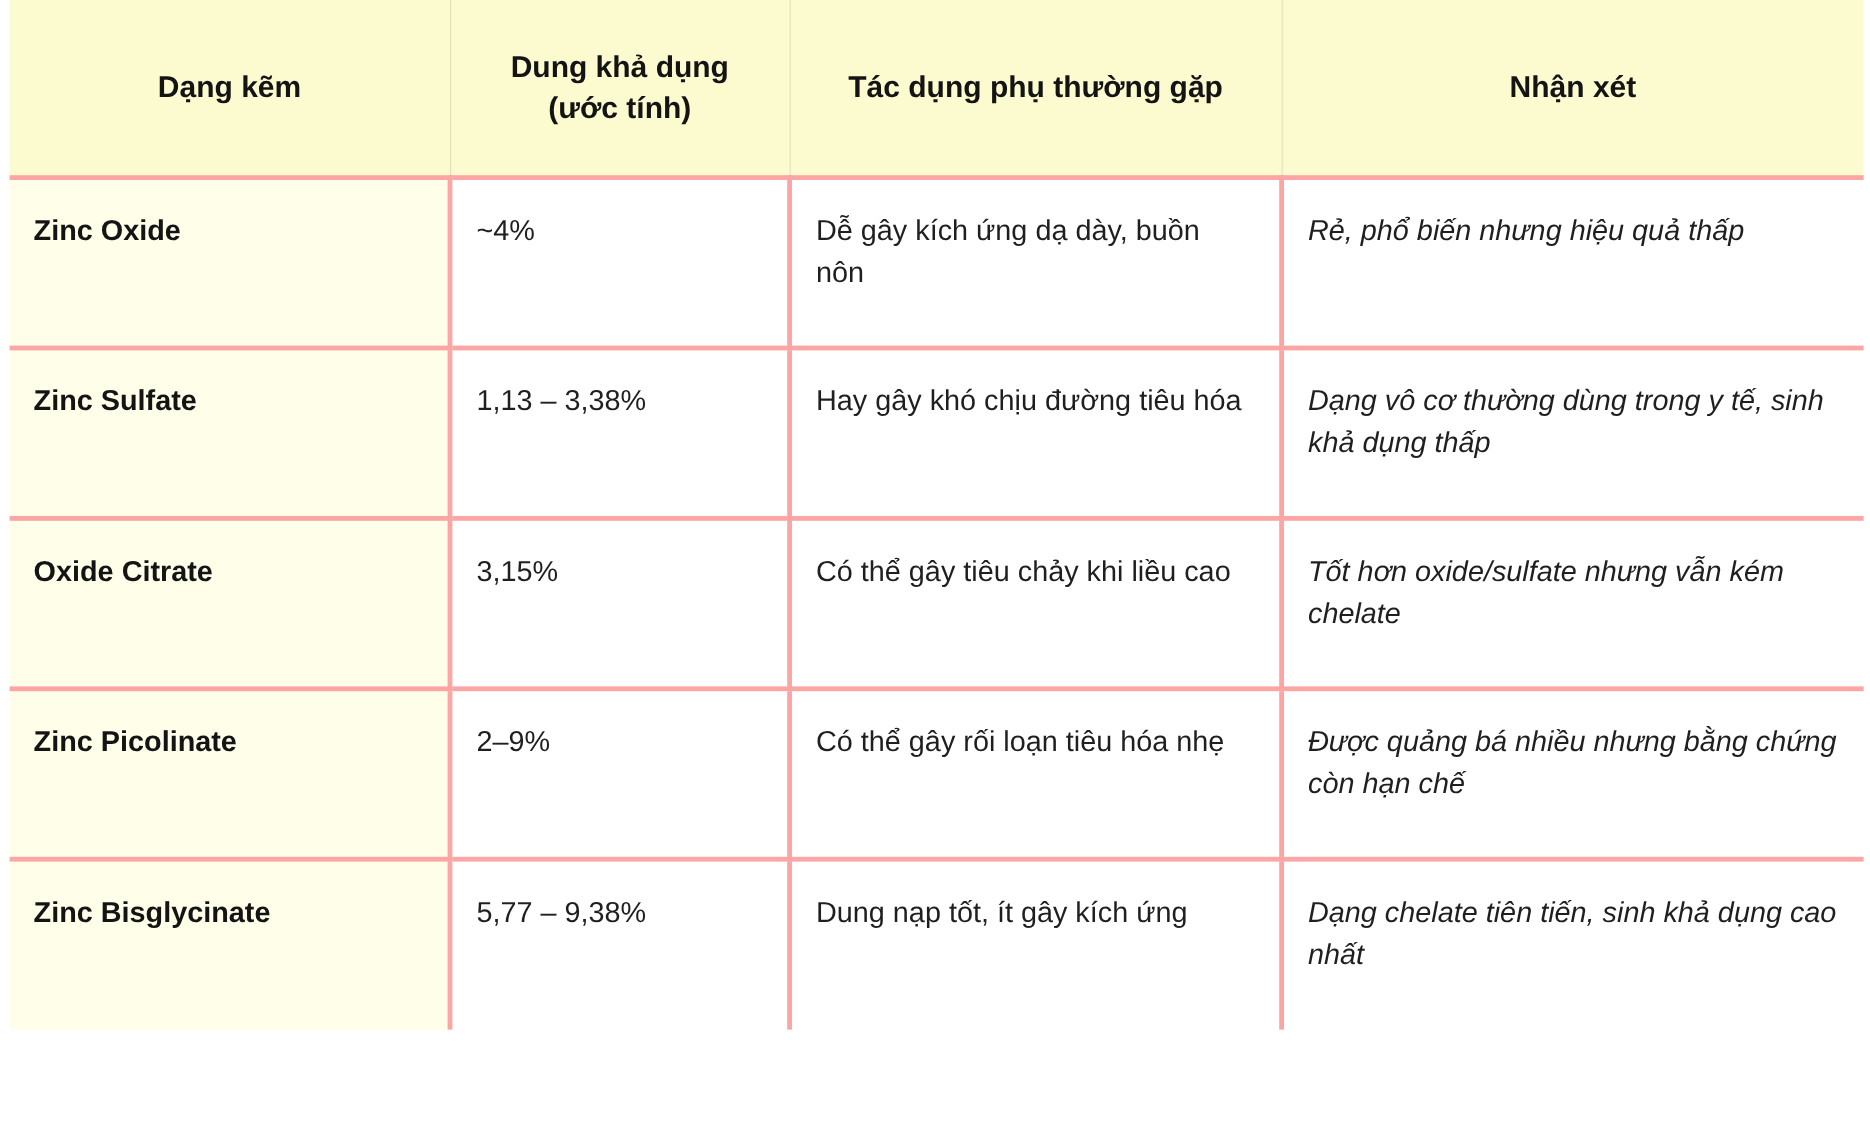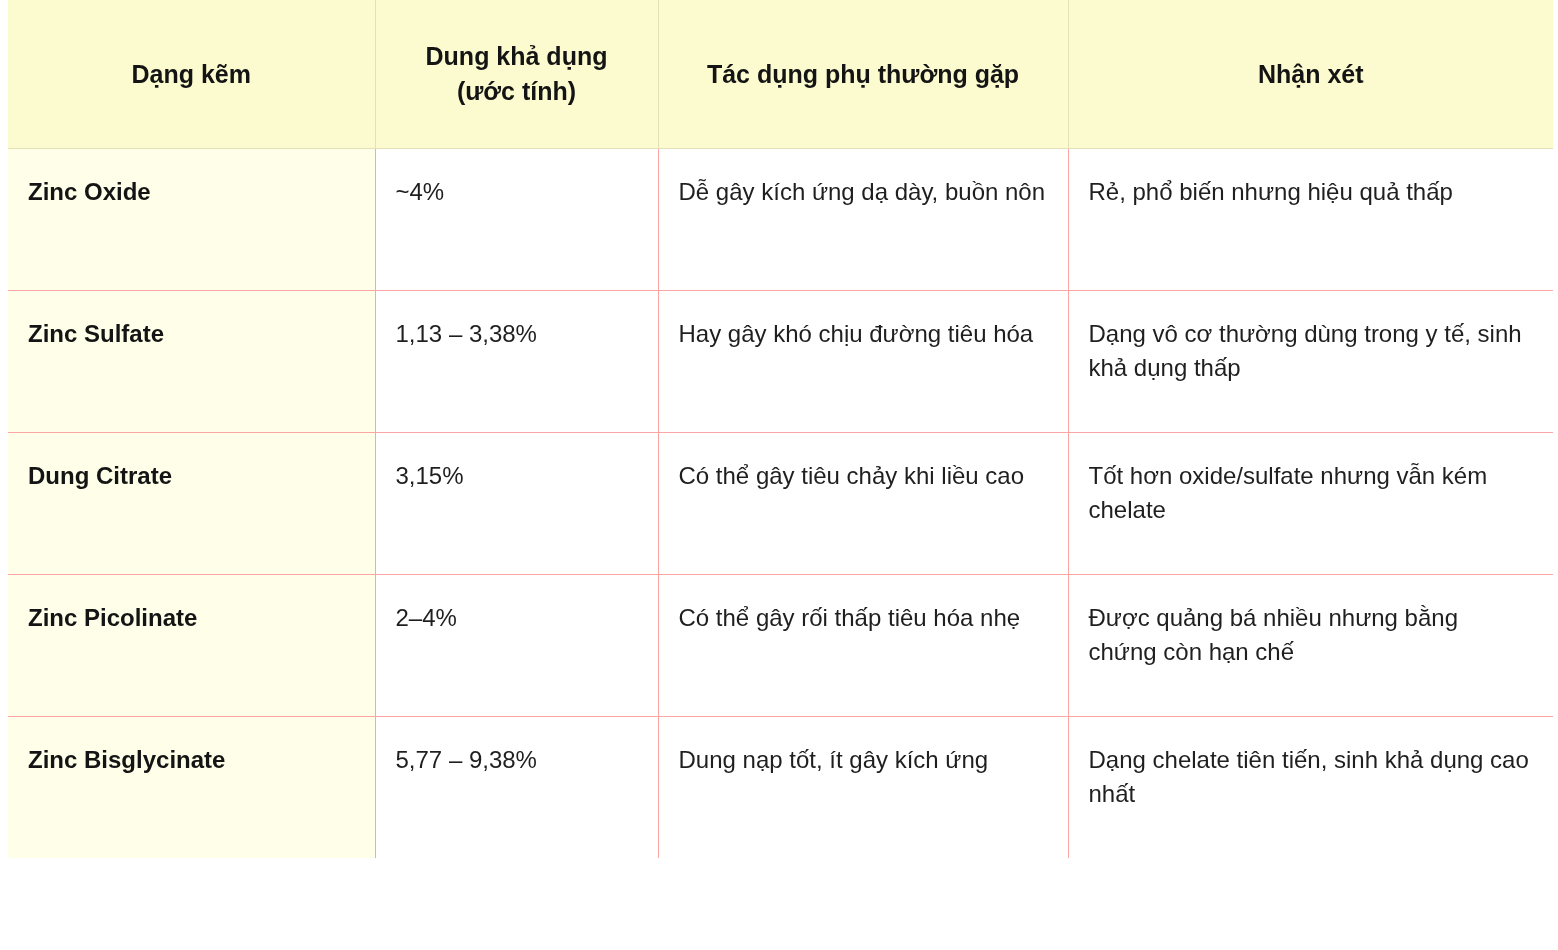--- a/index.html
+++ b/index.html
@@ -41,41 +41,41 @@
     font-weight: bold;
     color: #141414;
     padding: 8px 18px;
     line-height: 1.38;
     box-sizing: border-box;
   }
   thead th:first-child { border-left: none; }
   thead th:last-child { border-right: none; margin-left: 32px; }
 
   tbody td {
-    border: 1px solid #fca5a5;
+    border: 4px solid #fca5a5;
     vertical-align: top;
     font-size: 24px;
     line-height: 1.45;
     padding: 26px 22px 26px 20px;
     box-sizing: border-box;
     background: #fefee9;
   }
   tbody tr td.col-name {
     font-weight: bold;
     color: #141414;
     background: #fefee9;
   }
   tbody tr td.col-bio,
   tbody tr td.col-side,
   tbody tr td.col-note {
     background: #ffffff;
     color: #1f1f1f;
   }
   tbody td:first-child { border-left: none; }
-  tbody td:last-child { border-right: none; }
+  tbody td:last-child { border-right: none; font-style: italic; }
   tbody tr:last-child td { border-bottom: none; }
 
   tbody tr { height: 142px; }
   tbody tr:first-child { height: 142px; }
 </style>
 </head>
 <body>
 
 <div class="table-wrap">
   <table class="zinc-table">
@@ -103,29 +103,29 @@
         <td class="col-side">Dễ gây kích ứng dạ dày, buồn nôn</td>
         <td class="col-note">Rẻ, phổ biến nhưng hiệu quả thấp</td>
       </tr>
       <tr>
         <td class="col-name">Zinc Sulfate</td>
         <td class="col-bio">1,13 – 3,38%</td>
         <td class="col-side">Hay gây khó chịu đường tiêu hóa</td>
         <td class="col-note">Dạng vô cơ thường dùng trong y tế, sinh khả dụng thấp</td>
       </tr>
       <tr>
-        <td class="col-name">Dung Citrate</td>
+        <td class="col-name">Oxide Citrate</td>
         <td class="col-bio">3,15%</td>
         <td class="col-side">Có thể gây tiêu chảy khi liều cao</td>
         <td class="col-note">Tốt hơn oxide/sulfate nhưng vẫn kém chelate</td>
       </tr>
       <tr>
         <td class="col-name">Zinc Picolinate</td>
-        <td class="col-bio">2–4%</td>
-        <td class="col-side">Có thể gây rối thấp tiêu hóa nhẹ</td>
+        <td class="col-bio">2–9%</td>
+        <td class="col-side">Có thể gây rối loạn tiêu hóa nhẹ</td>
         <td class="col-note">Được quảng bá nhiều nhưng bằng chứng còn hạn chế</td>
       </tr>
       <tr>
         <td class="col-name">Zinc Bisglycinate</td>
         <td class="col-bio">5,77 – 9,38%</td>
         <td class="col-side">Dung nạp tốt, ít gây kích ứng</td>
         <td class="col-note">Dạng chelate tiên tiến, sinh khả dụng cao nhất</td>
       </tr>
     </tbody>
   </table>

